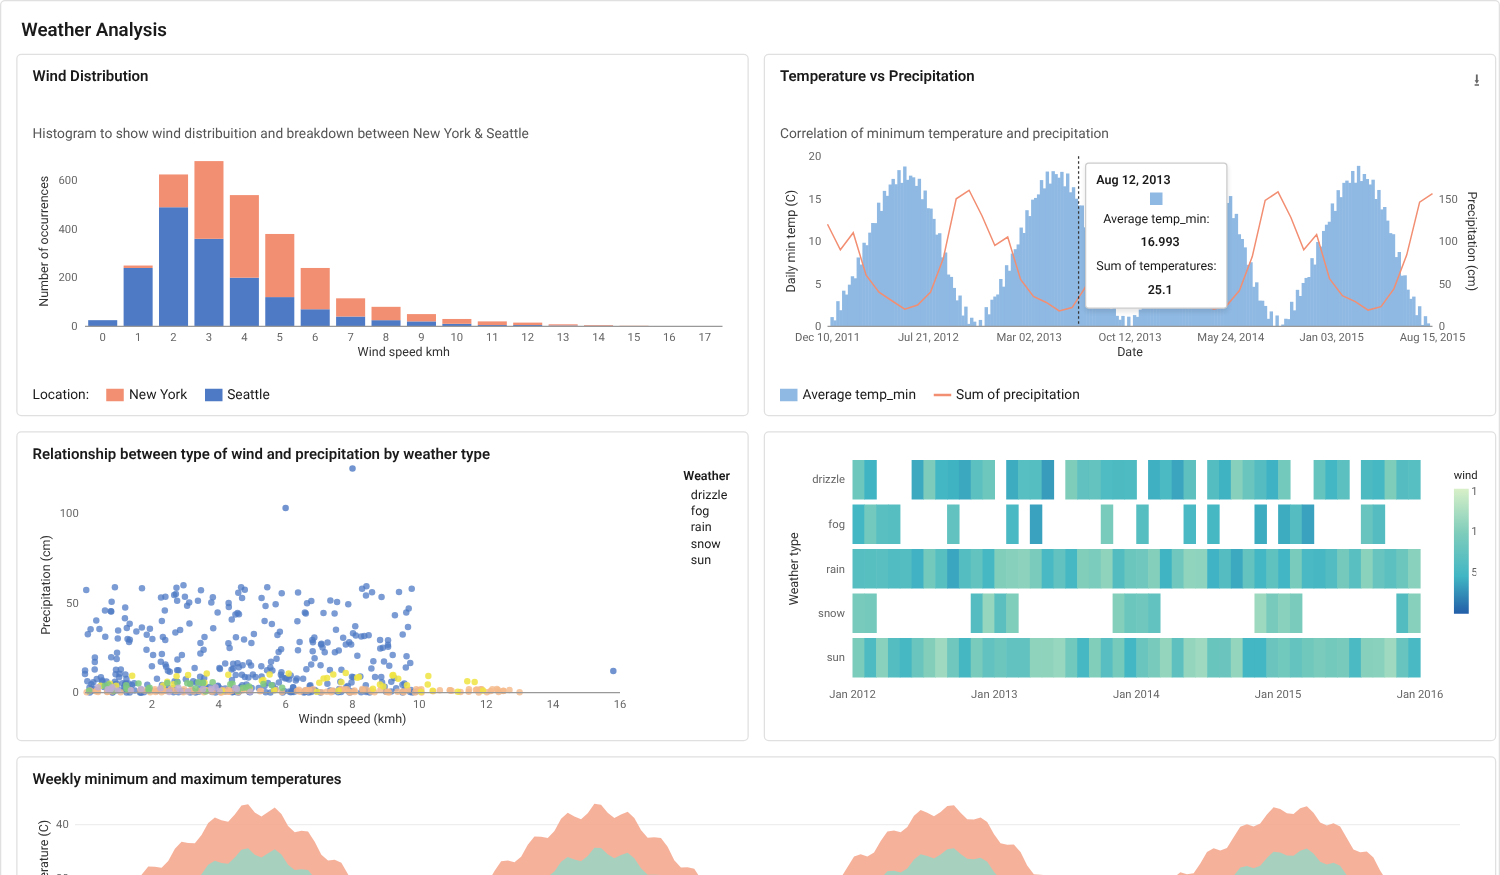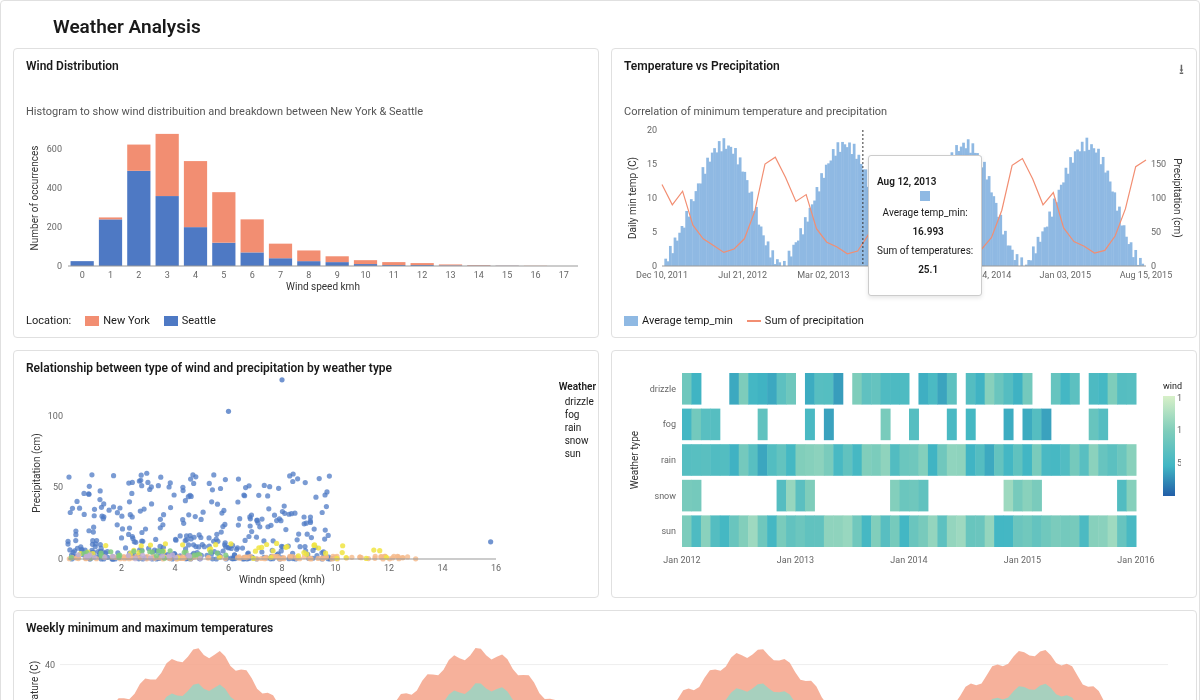--- a/index.html
+++ b/index.html
@@ -1,36 +1,36 @@
 <!DOCTYPE html>
 <html><head>
 <meta charset="utf-8">
 <style>
   * { box-sizing: border-box; margin: 0; padding: 0; }
   body { font-family: -apple-system, BlinkMacSystemFont, "Segoe UI", Roboto, sans-serif; background: #fff; color: #1a1a1a; width: 1200px; }
   .app { width: 1200px; border: 1px solid #e0e0e0; border-radius: 4px; }
   .header { padding: 14px 16px 10px; }
-  .header h1 { font-size: 19px; font-weight: 600; margin-left: 36px; }
+  .header h1 { font-size: 15px; font-weight: 600; }
   .grid { display: grid; grid-template-columns: 1fr 1fr; gap: 12px; padding: 0 12px 12px; }
   .panel { border: 1px solid #e0e0e0; border-radius: 4px; padding: 10px 12px; position: relative; }
   .panel.full { grid-column: 1 / -1; }
   .panel-title { font-size: 12px; font-weight: 600; margin-bottom: 2px; }
   .panel-sub { font-size: 11px; color: #555; margin-bottom: 6px; margin-top: 32px; }
   .dl-icon { position: absolute; top: 10px; right: 12px; font-size: 14px; color: #666; cursor: pointer; }
   svg { display: block; }
   .axis-label { font-size: 10px; fill: #333; }
   .tick-label { font-size: 9px; fill: #666; }
   .legend { display: flex; align-items: center; gap: 14px; font-size: 11px; margin-top: 20px; }
   .legend .swatch { display: inline-block; width: 14px; height: 10px; margin-right: 4px; vertical-align: middle; }
   .legend .line-swatch { display: inline-block; width: 14px; height: 2px; margin-right: 4px; vertical-align: middle; }
-  .tooltip { position: absolute; background: #fff; border: 1px solid #ccc; border-radius: 3px; padding: 18px 8px; font-size: 10px; line-height: 1.5; box-shadow: 0 2px 4px rgba(0,0,0,0.1); margin-top: 20px; }
+  .tooltip { position: absolute; background: #fff; border: 1px solid #ccc; border-radius: 3px; padding: 6px 8px; font-size: 10px; line-height: 1.5; box-shadow: 0 2px 4px rgba(0,0,0,0.1); }
   .tooltip .tt-title { font-weight: 600; margin-bottom: 2px; }
   .tooltip .tt-row { display: flex; align-items: center; gap: 4px; flex-direction: column; }
   .tooltip .val { font-weight: 600; margin-left: 6px; }
-  .scatter-legend { position: absolute; top: 30px; right: 2px; font-size: 10px; }
+  .scatter-legend { position: absolute; top: 30px; right: 14px; font-size: 10px; }
   .scatter-legend .hdr { font-weight: 600; margin-bottom: 4px; }
   .scatter-legend .row { display: flex; align-items: center; gap: 6px; margin-bottom: 2px; }
   .heatmap-legend { position: absolute; top: 30px; right: 14px; font-size: 9px; text-align: right; }
 </style>
 </head>
 <body>
 
 <div class="app">
   <div class="header">
     <h1>Weather Analysis</h1>

